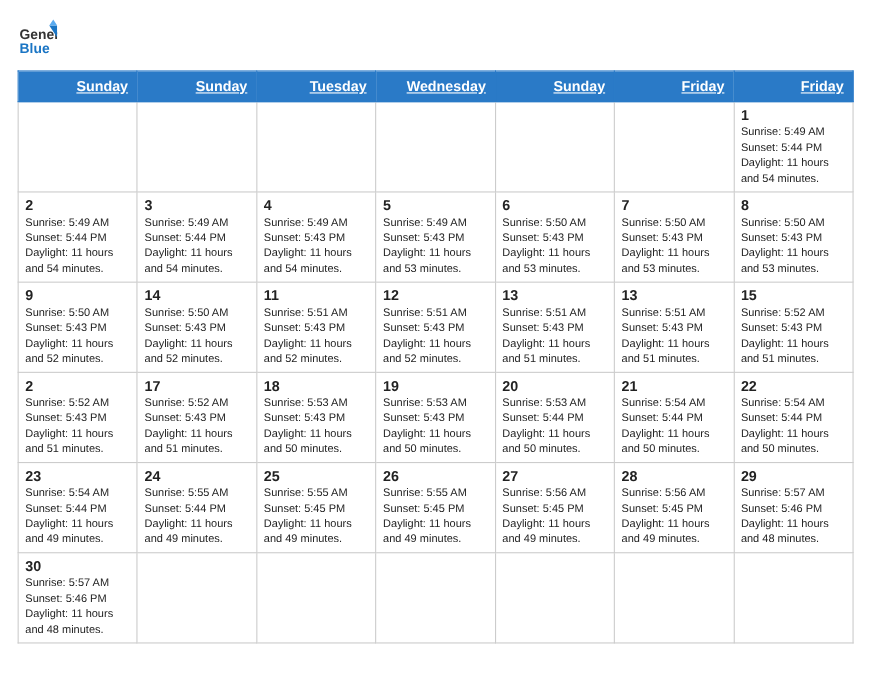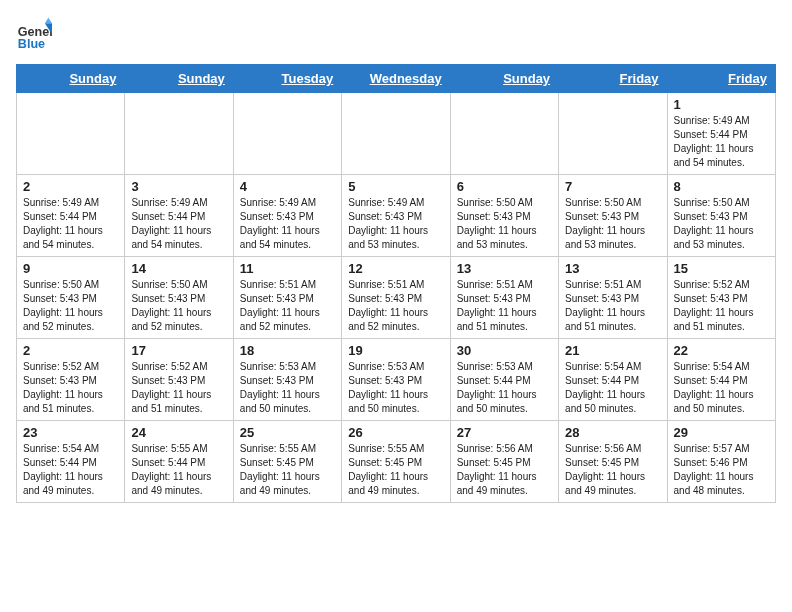--- a/index.html
+++ b/index.html
@@ -250,21 +250,21 @@
 and 50 minutes.</div>
         </td>
         <td>
           <span class="day-number">19</span>
           <div class="day-info" style="white-space: pre-line;">Sunrise: 5:53 AM
 Sunset: 5:43 PM
 Daylight: 11 hours
 and 50 minutes.</div>
         </td>
         <td>
-          <span class="day-number">30</span>
+          <span class="day-number">20</span>
           <div class="day-info" style="white-space: pre-line;">Sunrise: 5:53 AM
 Sunset: 5:44 PM
 Daylight: 11 hours
 and 50 minutes.</div>
         </td>
         <td>
           <span class="day-number">21</span>
           <div class="day-info" style="white-space: pre-line;">Sunrise: 5:54 AM
 Sunset: 5:44 PM
 Daylight: 11 hours
@@ -321,15 +321,30 @@
 Daylight: 11 hours
 and 49 minutes.</div>
         </td>
         <td>
           <span class="day-number">29</span>
           <div class="day-info" style="white-space: pre-line;">Sunrise: 5:57 AM
 Sunset: 5:46 PM
 Daylight: 11 hours
 and 48 minutes.</div>
         </td>
+      </tr>
+      <tr class="last-row">
+        <td>
+          <span class="day-number">30</span>
+          <div class="day-info" style="white-space: pre-line;">Sunrise: 5:57 AM
+Sunset: 5:46 PM
+Daylight: 11 hours
+and 48 minutes.</div>
+        </td>
+        <td class="empty-cell"></td>
+        <td class="empty-cell"></td>
+        <td class="empty-cell"></td>
+        <td class="empty-cell"></td>
+        <td class="empty-cell"></td>
+        <td class="empty-cell"></td>
       </tr>
     </tbody>
 </table>
 
 </body></html>

